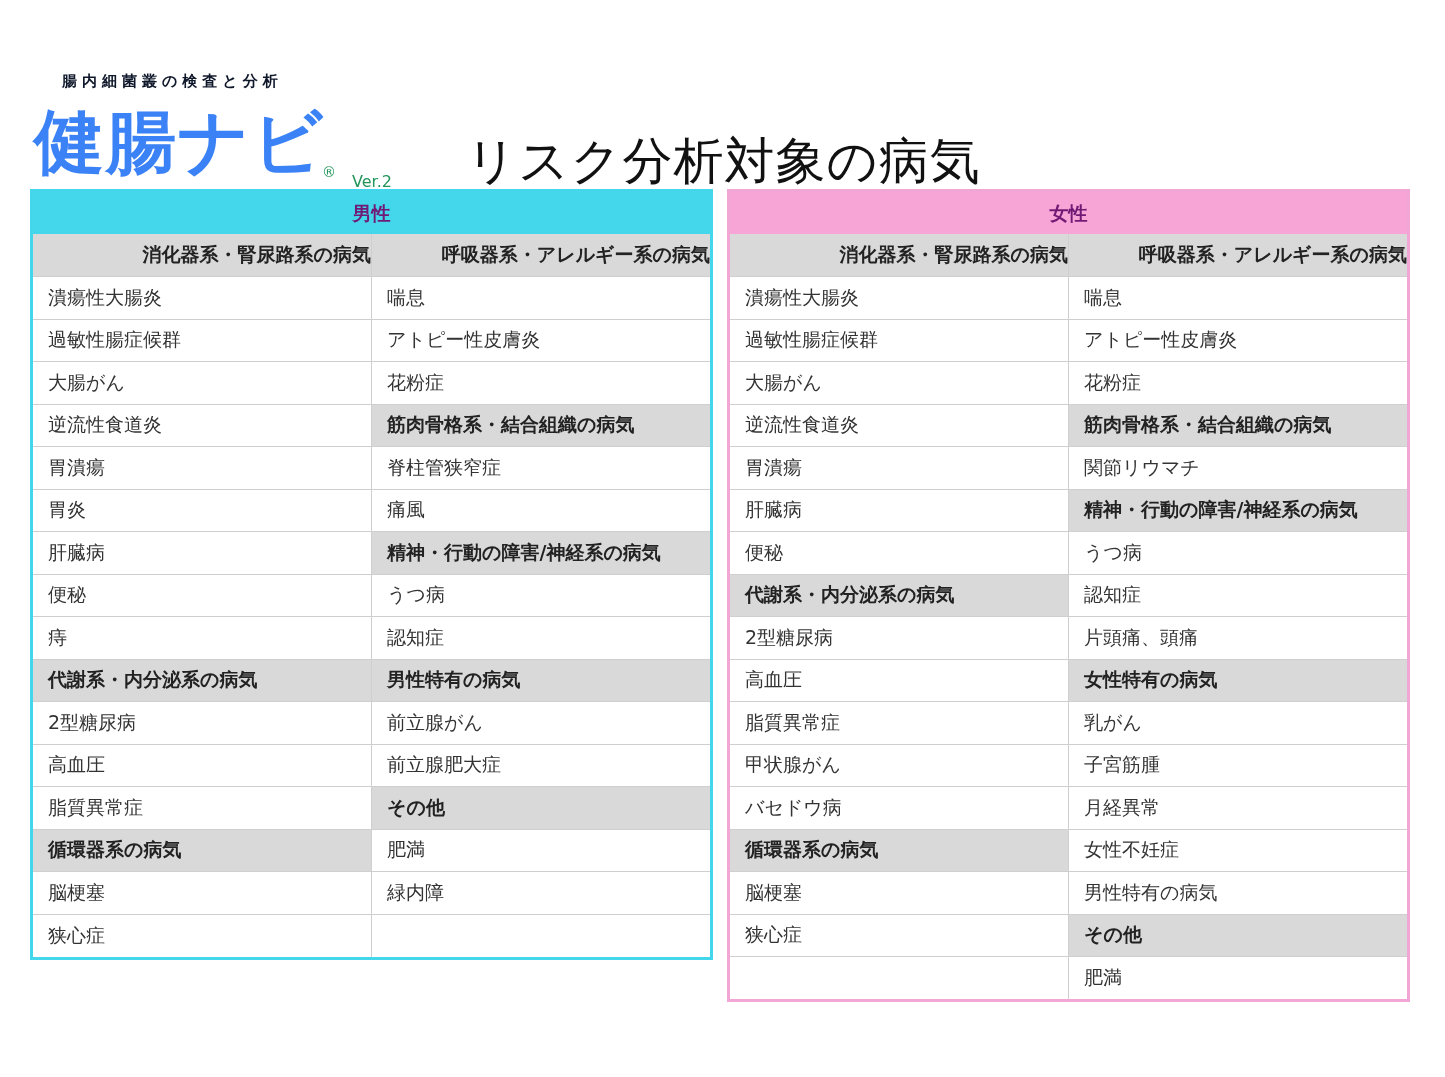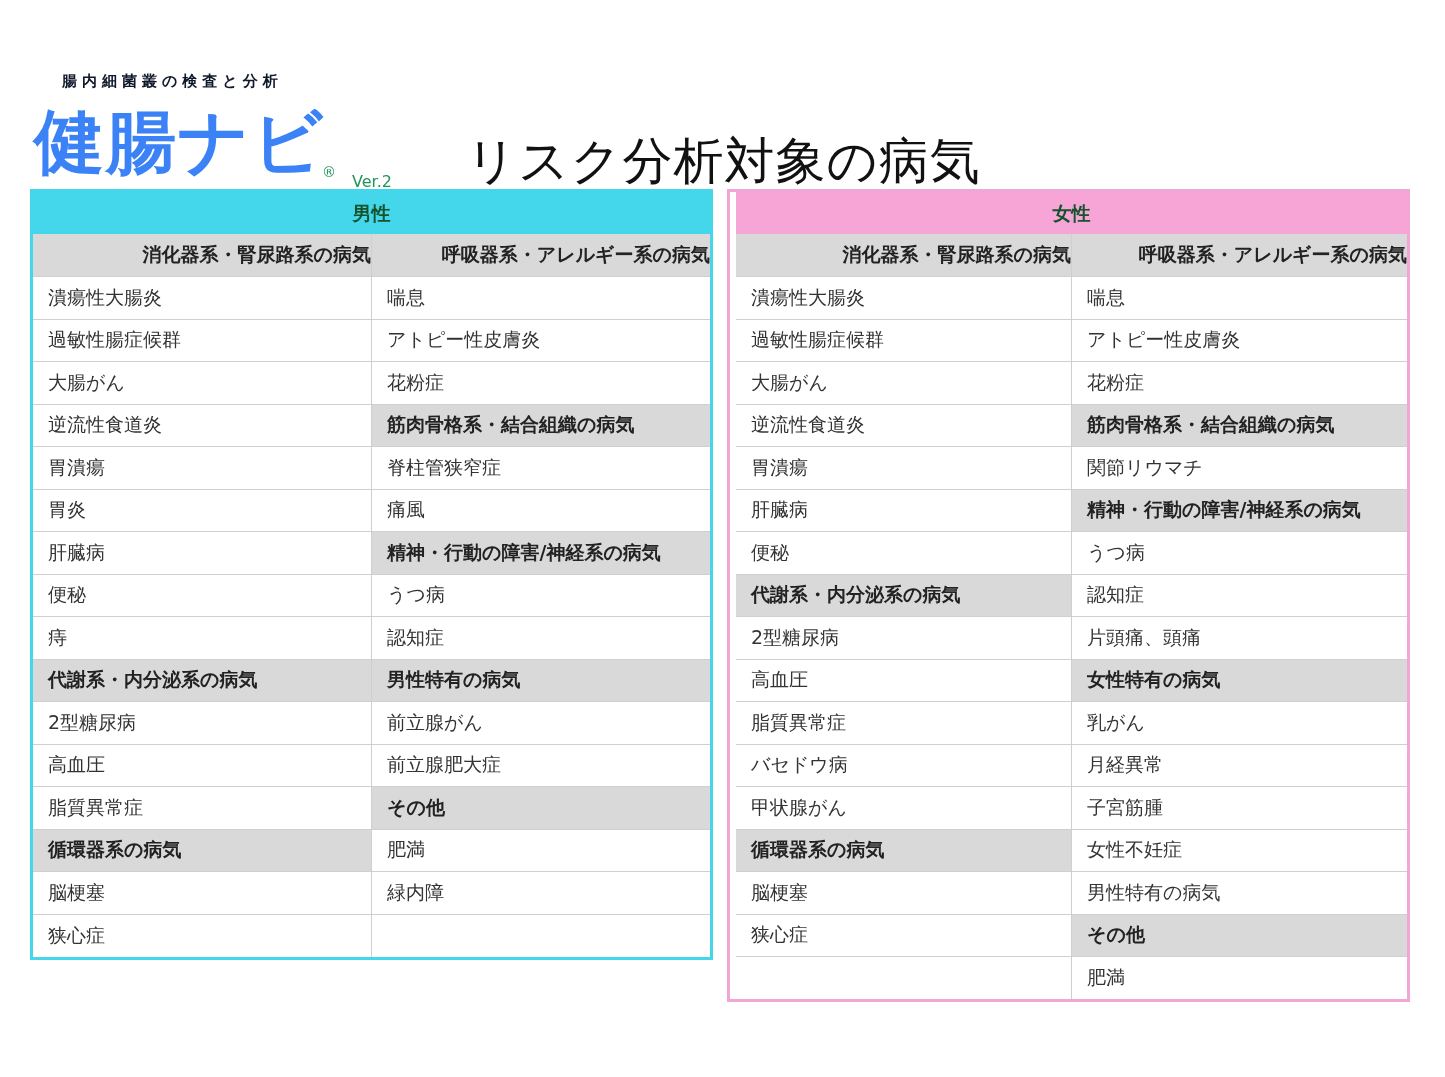--- a/index.html
+++ b/index.html
@@ -10,23 +10,23 @@
               color: #0f172a; font-weight: bold; white-space: nowrap; }
   .logo-main { position: absolute; left: 0; top: 34px; font-size: 70px; color: #3b82f6;
                font-weight: bold; letter-spacing: 2px; white-space: nowrap; line-height: 80px; }
   .logo-reg { position: absolute; left: 288px; top: 96px; font-size: 14px; color: #22955a; }
   .logo-ver { position: absolute; left: 318px; top: 82px; font-size: 16px; color: #22955a; white-space: nowrap; margin-top: 22px; }
   .page-title { position: absolute; left: 466px; top: 118px; font-size: 50px; color: #111;
                 white-space: nowrap; letter-spacing: 1px; line-height: 60px; margin-top: 13px; }
 
   .panel { position: absolute; top: 189px; width: 683px; box-sizing: border-box; }
   .panel.male { left: 30px; border: 3px solid #44d6ea; }
-  .panel.female { left: 727px; border: 3px solid #f2a6d6; padding-left: 6px; }
+  .panel.female { left: 727px; border: 3px solid #f2a6d6; }
   .panel-head { height: 42px; line-height: 42px; text-align: center; font-weight: bold;
-                font-size: 19px; color: #14532d; }
+                font-size: 19px; color: #701a75; }
   .male .panel-head { background: #44d6ea; }
   .female .panel-head { background: #f7a4d6; }
   table { width: 100%; border-collapse: collapse; table-layout: fixed; }
   td { height: 42.5px; box-sizing: border-box; border: 1px solid #cfcfcf; padding: 0 0 0 15px;
        font-size: 19px; color: #333; white-space: nowrap; }
   td.hd { background: #d9d9d9; font-weight: bold; color: #222; }
   tr:first-child td { border-top: none; text-align: right; }
   tr td:first-child { border-left: none; }
   tr td:last-child { border-right: none; }
   tr:last-child td { border-bottom: none; }
@@ -165,26 +165,26 @@
         </tr>
         <tr>
           <td>高血圧</td>
           <td class="hd">女性特有の病気</td>
         </tr>
         <tr>
           <td>脂質異常症</td>
           <td>乳がん</td>
         </tr>
         <tr>
+          <td>甲状腺がん</td>
+          <td>子宮筋腫</td>
+        </tr>
+        <tr>
           <td>バセドウ病</td>
           <td>月経異常</td>
-        </tr>
-        <tr>
-          <td>甲状腺がん</td>
-          <td>子宮筋腫</td>
         </tr>
         <tr>
           <td class="hd">循環器系の病気</td>
           <td>女性不妊症</td>
         </tr>
         <tr>
           <td>脳梗塞</td>
           <td>男性特有の病気</td>
         </tr>
         <tr>

